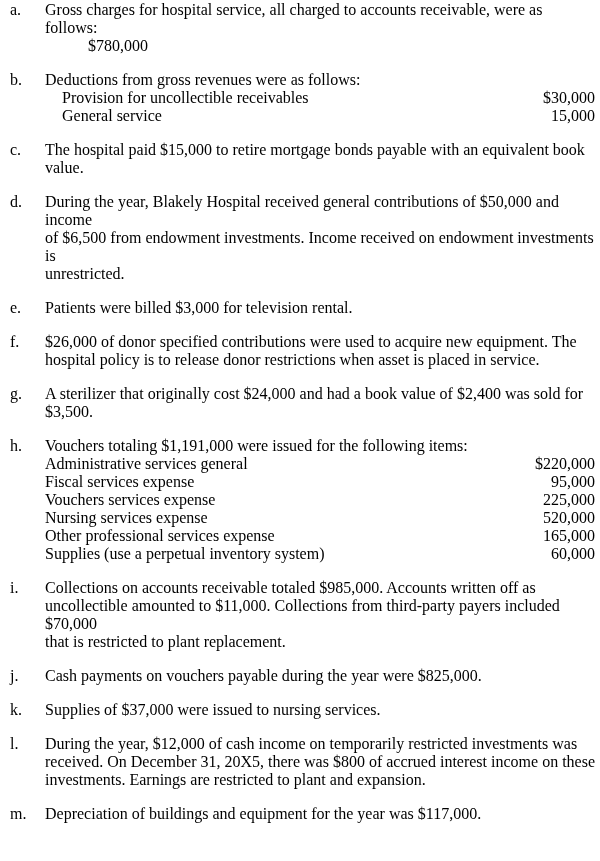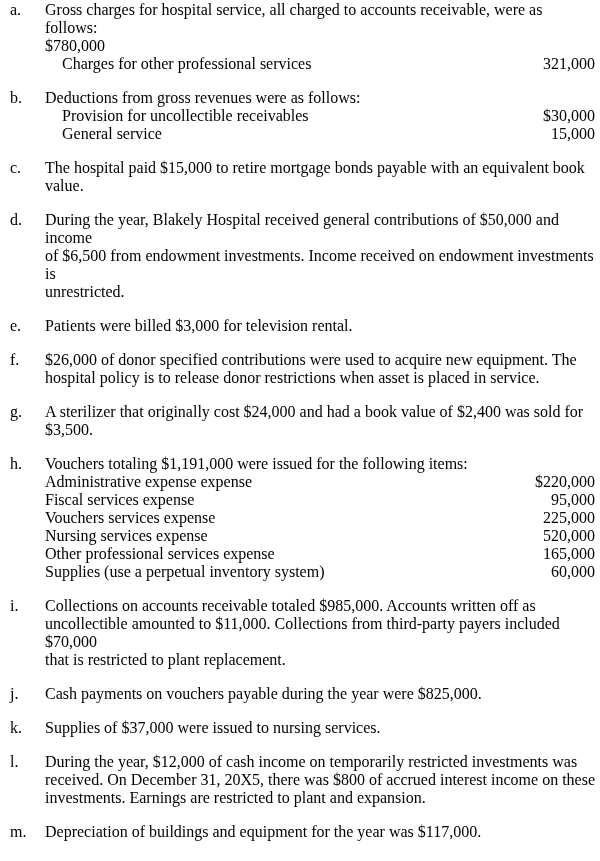--- a/index.html
+++ b/index.html
@@ -44,43 +44,40 @@
   }
   .row .label {
     flex: 1 1 auto;
     white-space: nowrap;
     overflow: hidden;
   }
   .row .amount {
     flex: 0 0 auto;
     text-align: left;
     white-space: nowrap;
+    margin-left: 43px;
   }
   .rows.indented .label {
     padding-left: 17px;
   }
 </style>
 </head>
 <body>
 
 <div class="page">
   <div>
   <div class="item">
     <div class="letter">a.</div>
     <div class="content">
       <div class="text">Gross charges for hospital service, all charged to accounts receivable, were as follows:</div>
       <div class="rows indented">
   <div class="row">
     <span class="amount">$780,000</span>
   </div>
 
-  <div class="row">
-    <span class="label">Charges for other professional services</span>
-    <span class="amount">321,000</span>
-  </div>
 </div>
     </div>
   </div>
 
   <div class="item">
     <div class="letter">b.</div>
     <div class="content">
       <div class="text">Deductions from gross revenues were as follows:</div>
       <div class="rows indented">
   <div class="row">
@@ -140,21 +137,21 @@
 
     </div>
   </div>
 
   <div class="item">
     <div class="letter">h.</div>
     <div class="content">
       <div class="text">Vouchers totaling $1,191,000 were issued for the following items:</div>
       <div class="rows">
   <div class="row">
-    <span class="label">Administrative expense expense</span>
+    <span class="label">Administrative services general</span>
     <span class="amount">$220,000</span>
   </div>
 
   <div class="row">
     <span class="label">Fiscal services expense</span>
     <span class="amount">95,000</span>
   </div>
 
   <div class="row">
     <span class="label">Vouchers services expense</span>

